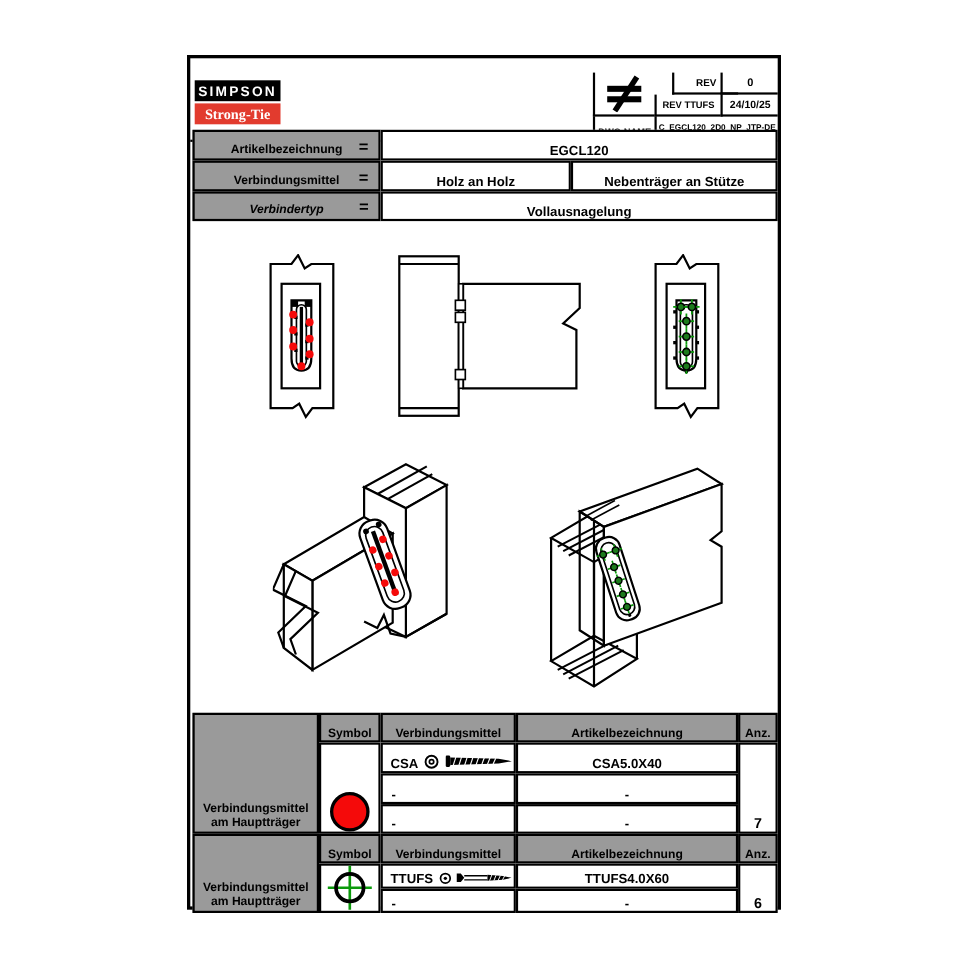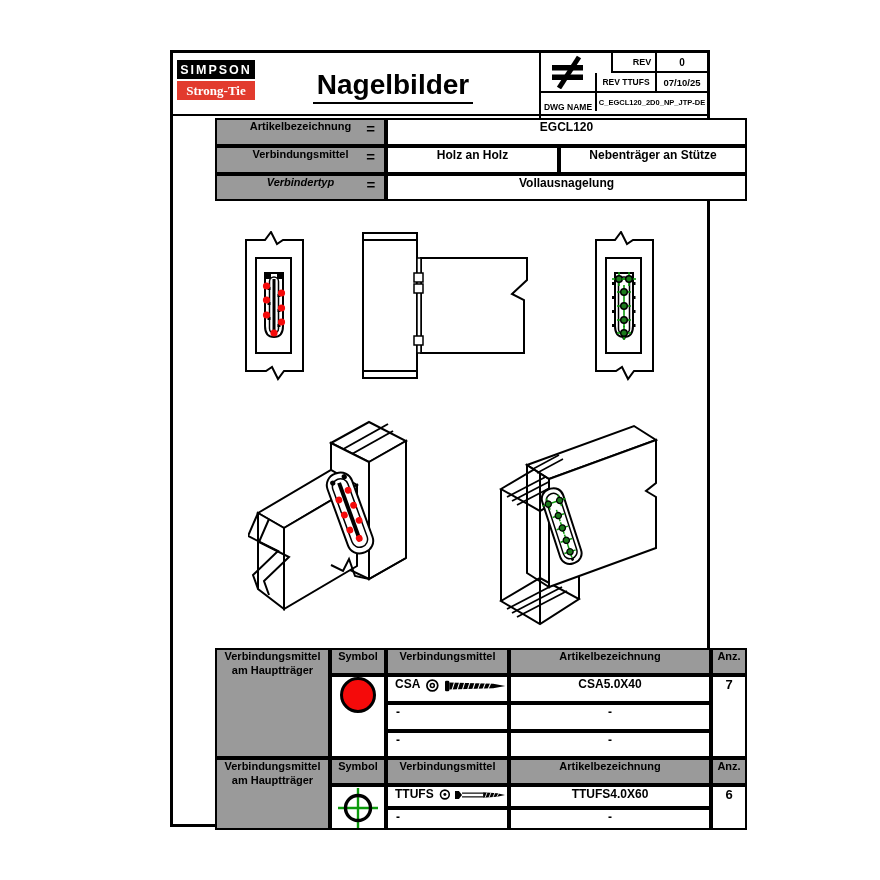--- a/index.html
+++ b/index.html
@@ -1,73 +1,72 @@
 <!DOCTYPE html>
 <html><head>
 <meta charset="utf-8">
 <style>
   html,body{margin:0;padding:0;}
   .page{position:relative;width:880px;height:880px;background:#ffffff;
         font-family:"Liberation Sans",sans-serif;color:#000;overflow:hidden;}
   .sheet{position:absolute;left:170px;top:50px;width:540px;height:777px;
          border:3px solid #000;box-sizing:border-box;background:#fff;}
   
-  .hdr{position:absolute;left:0;top:0;width:534px;height:63px;border-bottom:2px solid #000;box-sizing:border-box;}
+  .hdr{position:absolute;left:0;top:13px;width:534px;height:63px;border-bottom:2px solid #000;box-sizing:border-box;}
   .logo-box1{position:absolute;left:4px;top:7px;width:78px;height:19px;background:#000;color:#fff;
              display:flex;align-items:center;justify-content:center;font-weight:bold;font-size:12.5px;letter-spacing:2px;}
   .logo-box2{position:absolute;left:4px;top:28px;width:78px;height:19px;background:#e23b2e;color:#fff;
              display:flex;align-items:center;justify-content:center;font-weight:bold;font-size:13px;
              font-family:"Liberation Serif",serif;}
   .title{position:absolute;left:95px;top:16px;width:250px;text-align:center;font-size:28px;font-weight:bold;}
   .title span{border-bottom:2.5px solid #000;padding:0 4px 2px 4px;}
   .tb-cell{position:absolute;box-sizing:border-box;border-left:2px solid #000;border-bottom:2px solid #000;
            display:flex;align-items:center;justify-content:center;font-weight:bold;}
   .tb-sym{left:366px;top:0;width:56px;height:40px;}
   .tb-rl{left:422px;top:0;width:60px;height:20px;font-size:9px;margin-left:16px;}
   .tb-rv{left:482px;top:0;width:52px;height:20px;font-size:10px;}
   .tb-dl{left:422px;top:20px;width:60px;height:20px;font-size:8.5px;}
   .tb-dv{left:482px;top:20px;width:52px;height:20px;font-size:9.5px;}
   .tb-nl{left:366px;top:40px;width:56px;height:28px;font-size:8.5px;border-bottom:none;}
   .tb-nv{left:422px;top:40px;width:112px;height:18px;font-size:7.5px;border-bottom:none;}
   
   .cell{position:absolute;box-sizing:border-box;border:2px solid #000;background:#fff;
-        display:flex;align-items:flex-start;justify-content:center;font-weight:bold;font-size:12px;text-align:center;margin-left:40px;}
+        display:flex;align-items:flex-end;justify-content:center;font-weight:bold;font-size:12px;text-align:center;}
   .gray{background:#9a9a9a;}
   .lbl{font-size:11px;line-height:1.25;padding:0 6px;}
   .eq{position:absolute;right:9px;font-size:15px;font-weight:bold;}
   .left-al{justify-content:flex-start;padding-left:8px;text-align:left;}
   .fast{justify-content:flex-start;padding-left:7px;gap:5px;}
   .hd{font-size:11px;}
   .cnt{font-size:13px;}
   
   .dw{position:absolute;}
   svg{display:block;}
 </style>
 </head>
 <body>
 
 <div class="page">
 <div class="sheet">
 
   <div class="hdr">
     <div class="logo-box1">SIMPSON</div>
     <div class="logo-box2">Strong-Tie</div>
-    <div class="title"><span>Nagelbilder</span></div>
 
     <div class="tb-cell tb-sym">
       <svg width="44" height="34" viewBox="0 0 44 34">
         <rect x="6" y="10" width="31" height="5.5" fill="#000"></rect>
         <rect x="6" y="19.5" width="31" height="5.5" fill="#000"></rect>
         <line x1="13" y1="33" x2="33" y2="2" stroke="#000" stroke-width="5"></line>
       </svg>
     </div>
     <div class="tb-cell tb-rl">REV</div>
     <div class="tb-cell tb-rv">0</div>
     <div class="tb-cell tb-dl">REV TTUFS</div>
-    <div class="tb-cell tb-dv">07/10/25</div>
+    <div class="tb-cell tb-dv">24/10/25</div>
     <div class="tb-cell tb-nl">DWG NAME</div>
     <div class="tb-cell tb-nv">C_EGCL120_2D0_NP_JTP-DE</div>
   </div>
 
   <div>
 
     <div class="cell gray lbl" style="left:2px;top:65px;width:171px;height:28px;">
       <span>Artikelbezeichnung</span>
           <span class="eq">=</span>
     </div>

